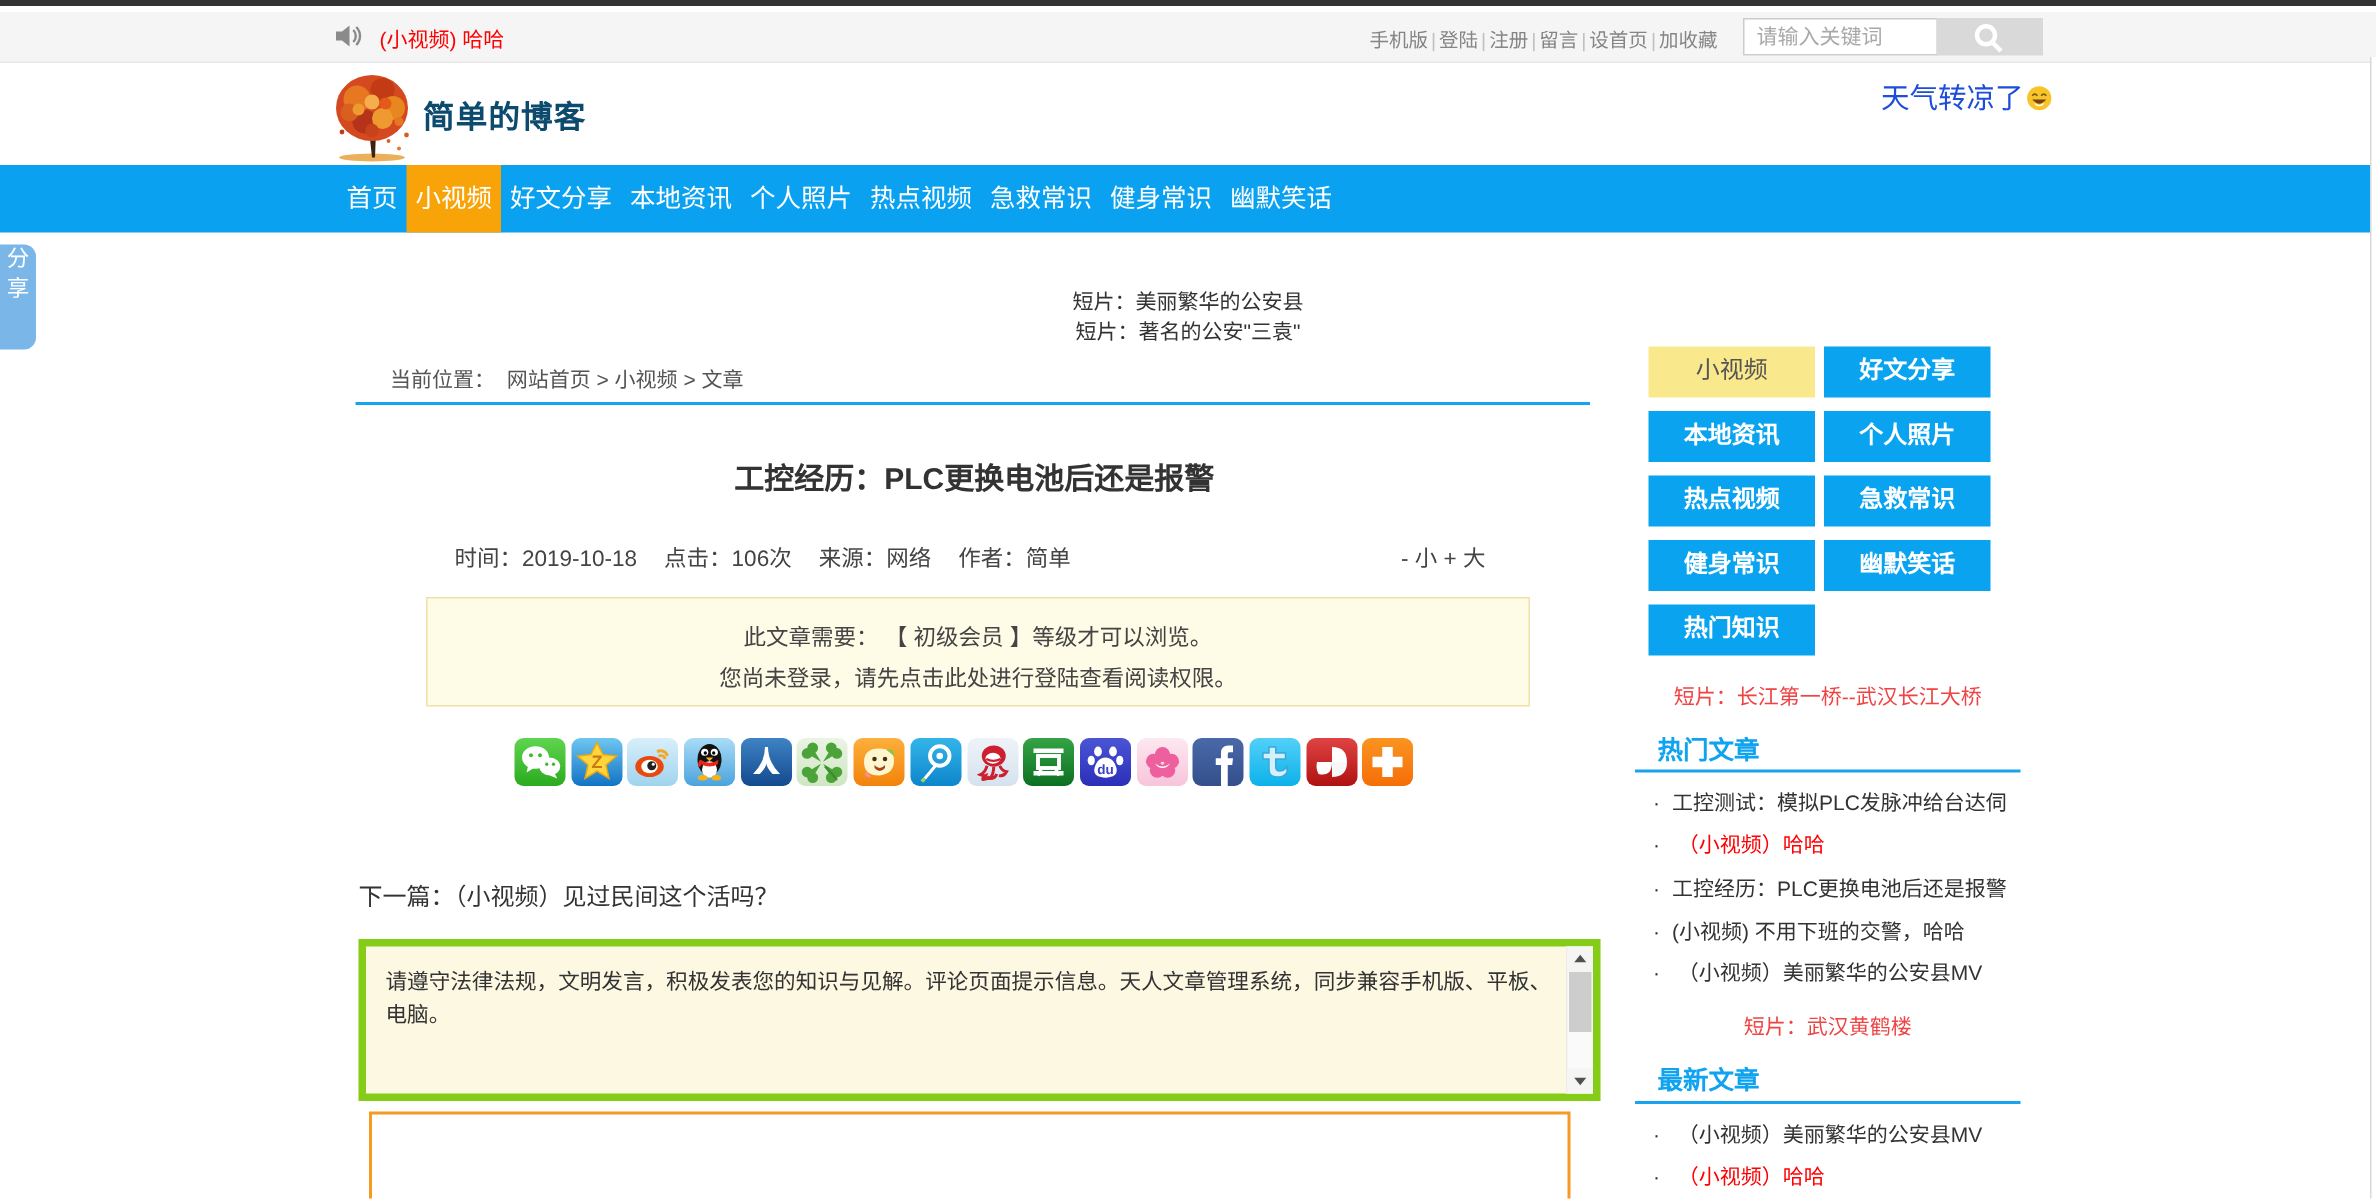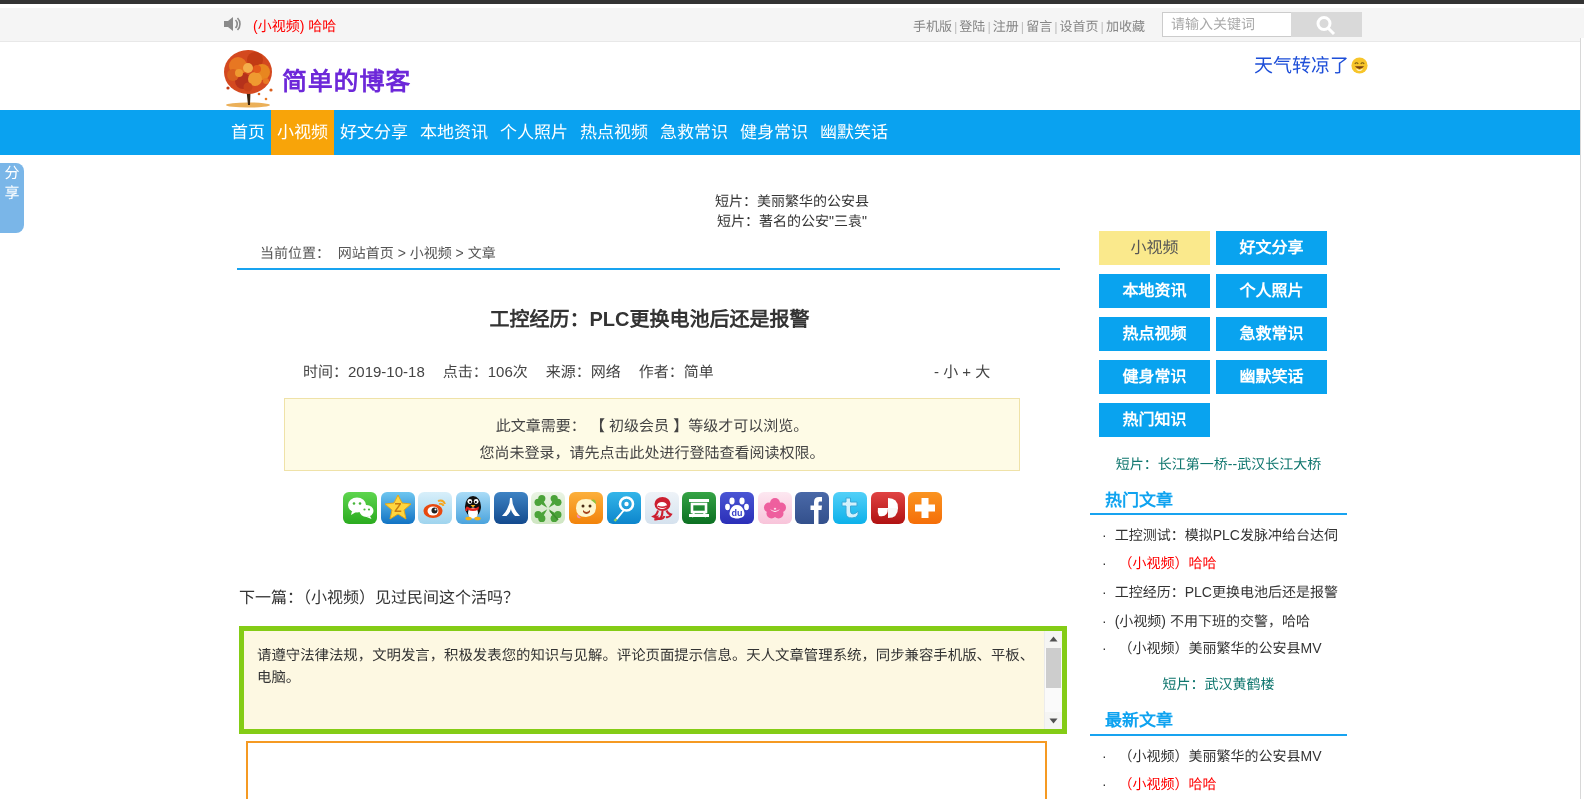--- a/index.html
+++ b/index.html
@@ -11,21 +11,21 @@
 .tbin { width:1140px; margin:4px auto; position:relative; height:34px; }
 .spk { position:absolute; left:0; top:6px; }
 .tb-red { position:absolute; left:31px; top:7px; font-size:14px; color:#f00; }
 .tb-links { position:absolute; right:217px; top:8px; font-size:13px; color:#858585; }
 .tb-links span.sep { color:#c0c0c0; margin:0 2px; }
 .sinput { position:absolute; left:940px; top:4px; width:112px; height:23px; border:1px solid #ccc; background:#fff; font-size:14px; color:#a9a9a9; padding:0 8px; line-height:23px; }
 .sbtn { position:absolute; left:1069px; top:4px; width:71px; height:25px; background:#d9d9d9; }
 .header { height:68px; background:#fff; position:relative; }
 .hin { width:1140px; margin:0 auto; position:relative; height:68px; }
 .weather { position:absolute; left:1032px; top:8px; font-size:19px; color:#1d4ed8; white-space:nowrap; }
-.logo-txt { position:absolute; left:60px; top:19px; font-size:25px; font-weight:bold; color:#6d28d9; letter-spacing:0.8px; }
+.logo-txt { position:absolute; left:60px; top:19px; font-size:21px; font-weight:bold; color:#0c4a6e; letter-spacing:0.8px; }
 .nav { height:45px; background:#0aa2f0; }
 .navin { width:1140px; margin:0 auto; }
 .nav ul { list-style:none; padding-left:3px; }
 .nav li { display:inline-block; }
 .nav a { display:inline-block; padding:0 6px; font-size:17px; color:#fff; line-height:45px; }
 .nav .act a { background:#f8a409; }
 .sharetab { position:absolute; left:0; top:163px; width:24px; height:70px; background:#7ab6e8; border-radius:0 8px 8px 0; color:#fff; font-size:15px; text-align:center; padding-top:0; line-height:20px; }
 .wrap { width:1110px; margin:16px auto; position:relative; }
 .cvlines { position:absolute; left:0; top:20px; width:1110px; text-align:center; font-size:14px; color:#333; line-height:20px; }
 .bc { position:absolute; left:0; top:71px; width:823px; border-bottom:2px solid #18a3f0; height:28px; font-size:14px; color:#555; padding-left:23px; box-sizing:border-box; }
@@ -40,21 +40,21 @@
 .next { position:absolute; left:2px; top:413px; font-size:16px; color:#333; }
 .cbox { position:absolute; left:2px; top:455px; width:818px; height:98px; background:#fdf8e2; border:5px solid #84cc16; }
 .cbox .ctext { position:absolute; left:13px; top:13px; width:784px; font-size:14.4px; color:#333; line-height:22px; }
 .sbar { position:absolute; right:0; top:0; width:17px; height:98px; background:#fafafa; border-left:1px solid #ececec; }
 .sarr { position:absolute; left:0; width:17px; height:17px; background:#f5f5f3; }
 .sthumb { position:absolute; left:1px; top:17px; width:15px; height:40px; background:#cdcdcd; }
 .tarea { position:absolute; left:9px; top:570px; width:797px; height:250px; background:#fff; border:2px solid #f59a23; }
 .side { position:absolute; left:853px; top:0; width:257px; }
 .sb { position:absolute; width:111px; height:34px; background:#09a3ef; color:#fff; font-size:16px; font-weight:bold; text-align:center; line-height:34px; }
 .sb.yel { background:#fae98c; color:#555; font-weight:normal; }
-.sline { font-size:14px; color:#0f766e; text-align:center; position:absolute; width:257px; }
+.sline { font-size:14px; color:#ef4444; text-align:center; position:absolute; width:257px; }
 .shead { position:absolute; left:15px; font-size:17px; font-weight:bold; color:#0fa3f0; }
 .shr { position:absolute; left:0; width:257px; border-bottom:2px solid #18a3f0; }
 .slist { position:absolute; left:0; width:257px; font-size:14px; color:#333; }
 .slist div { position:absolute; left:12px; white-space:nowrap; }
 .slist .dot { margin-right:8px; color:#333; }
 .red { color:#f00; }
 .rightstrip { position:absolute; right:0; top:38px; width:3px; height:761px; background:#fff; border-left:1px solid #d8d8d8; }
 </style>
 </head>
 <body>

